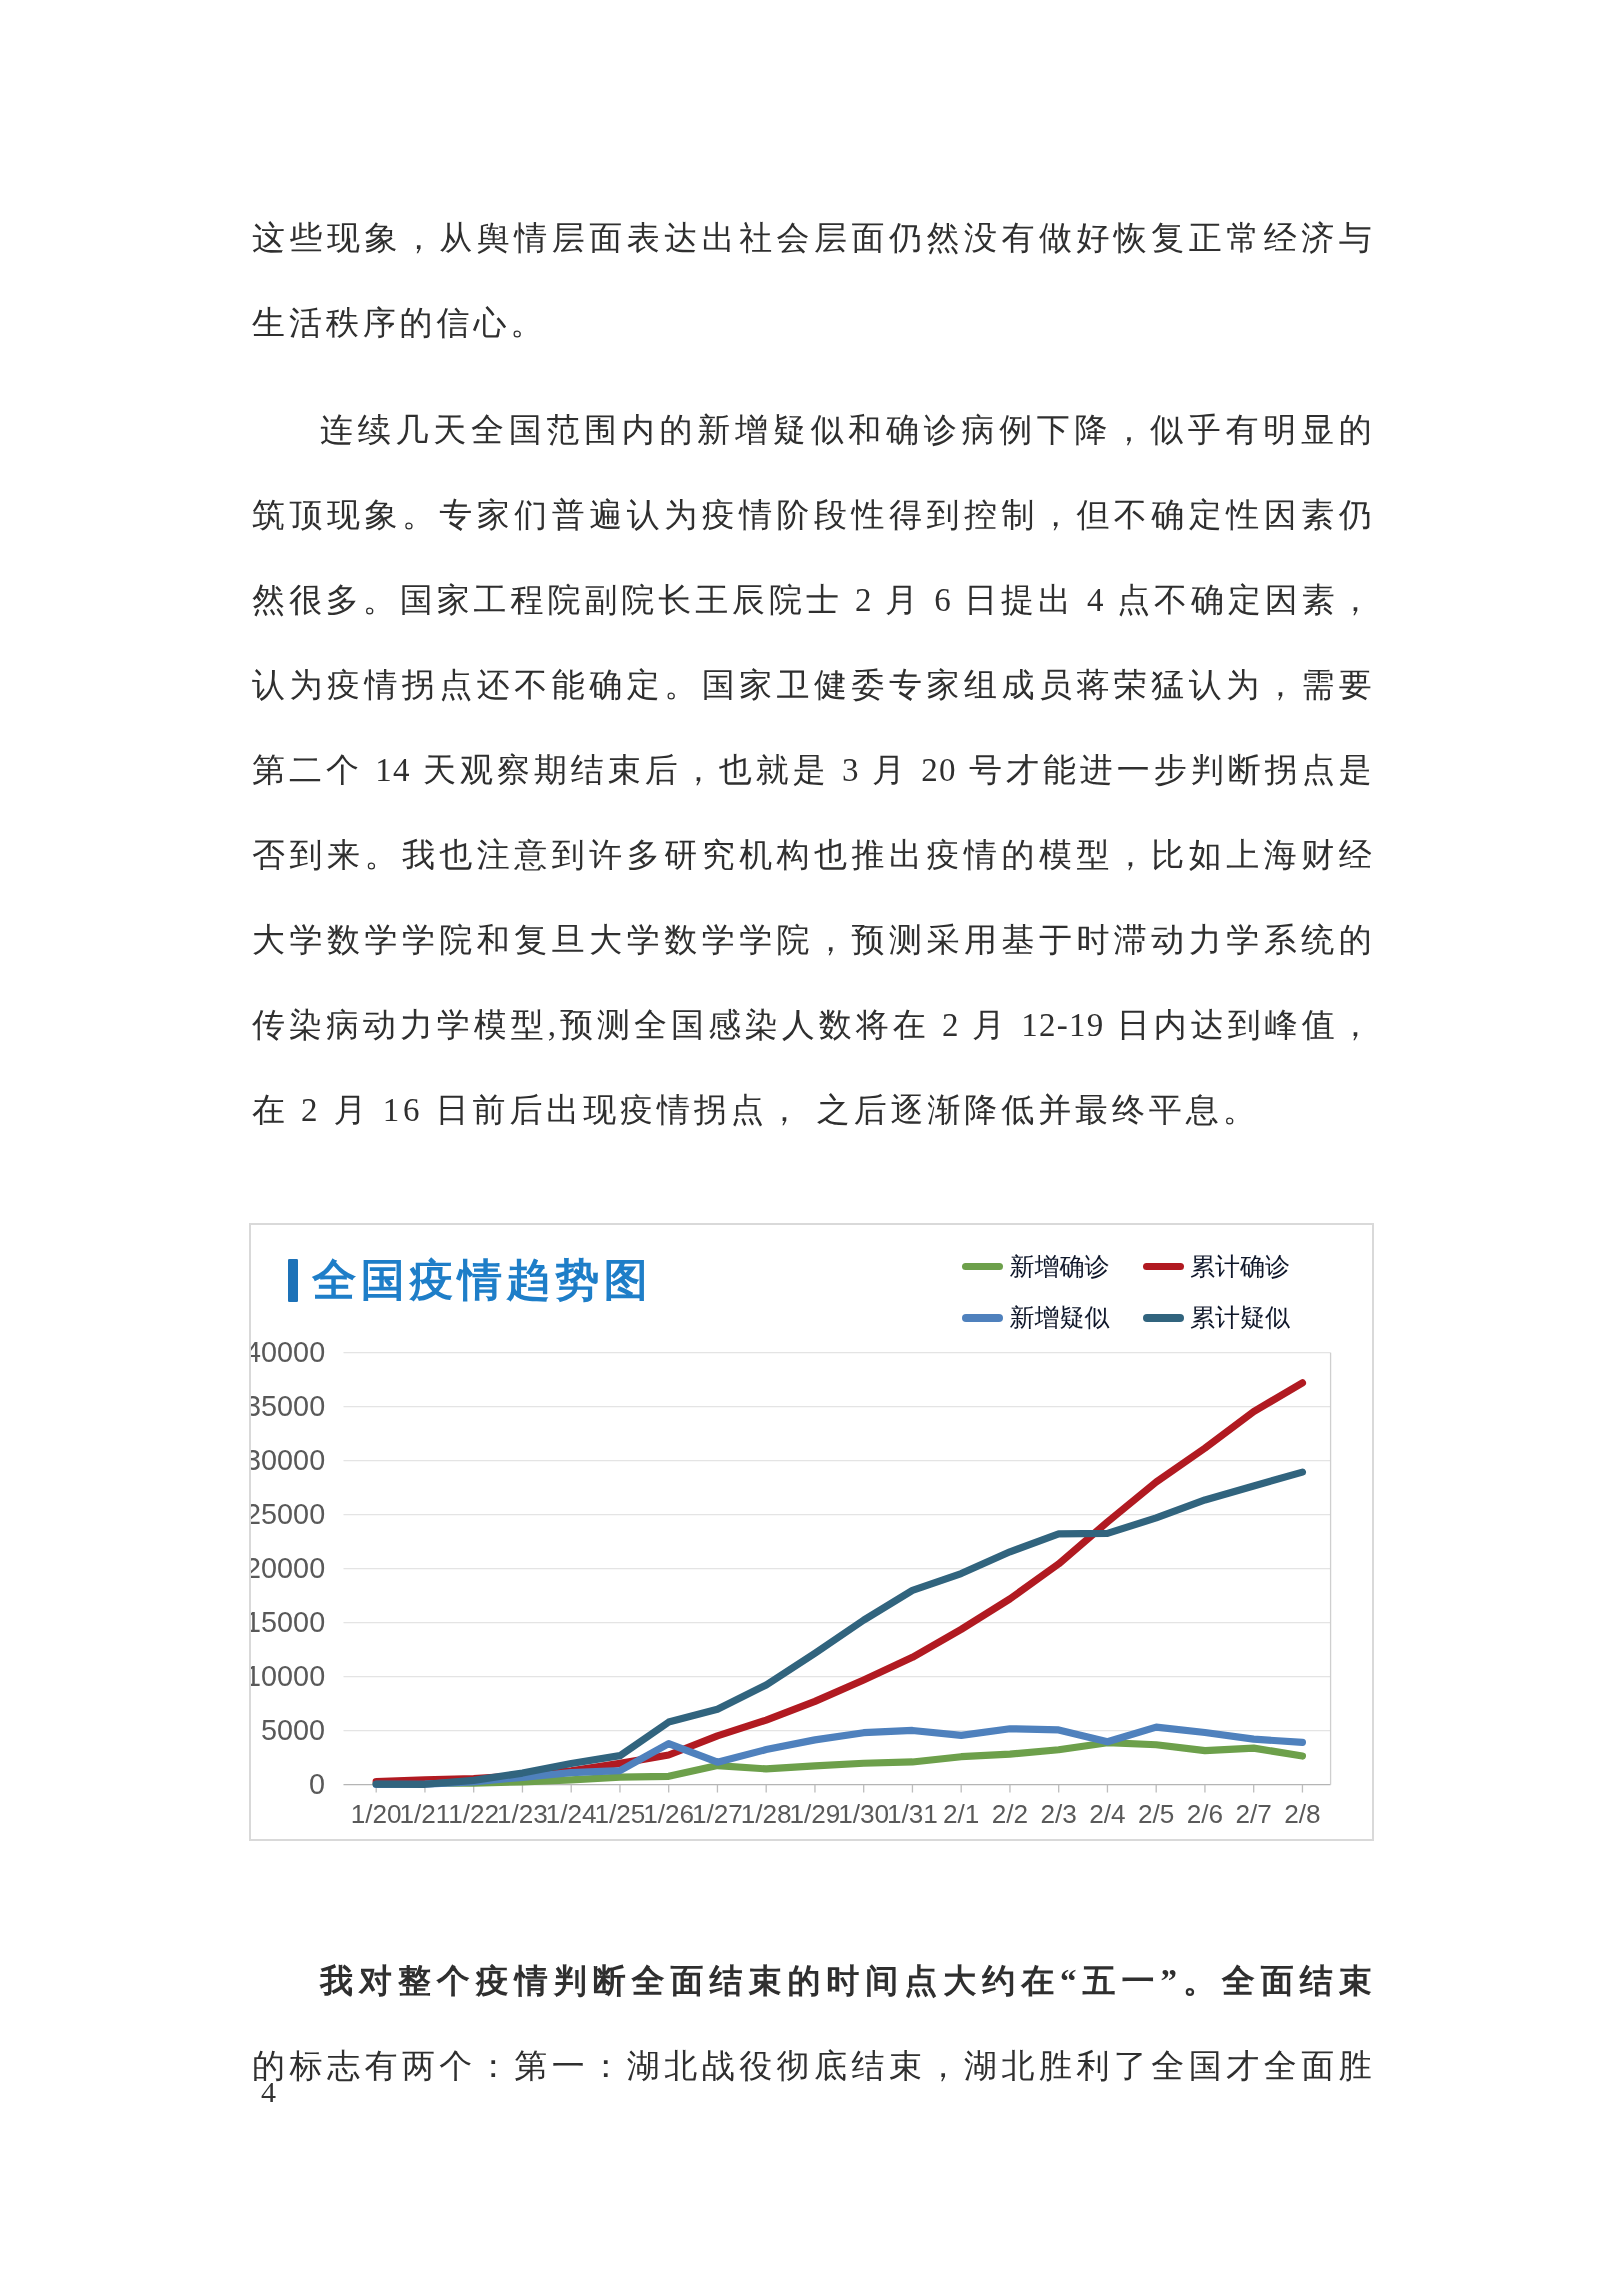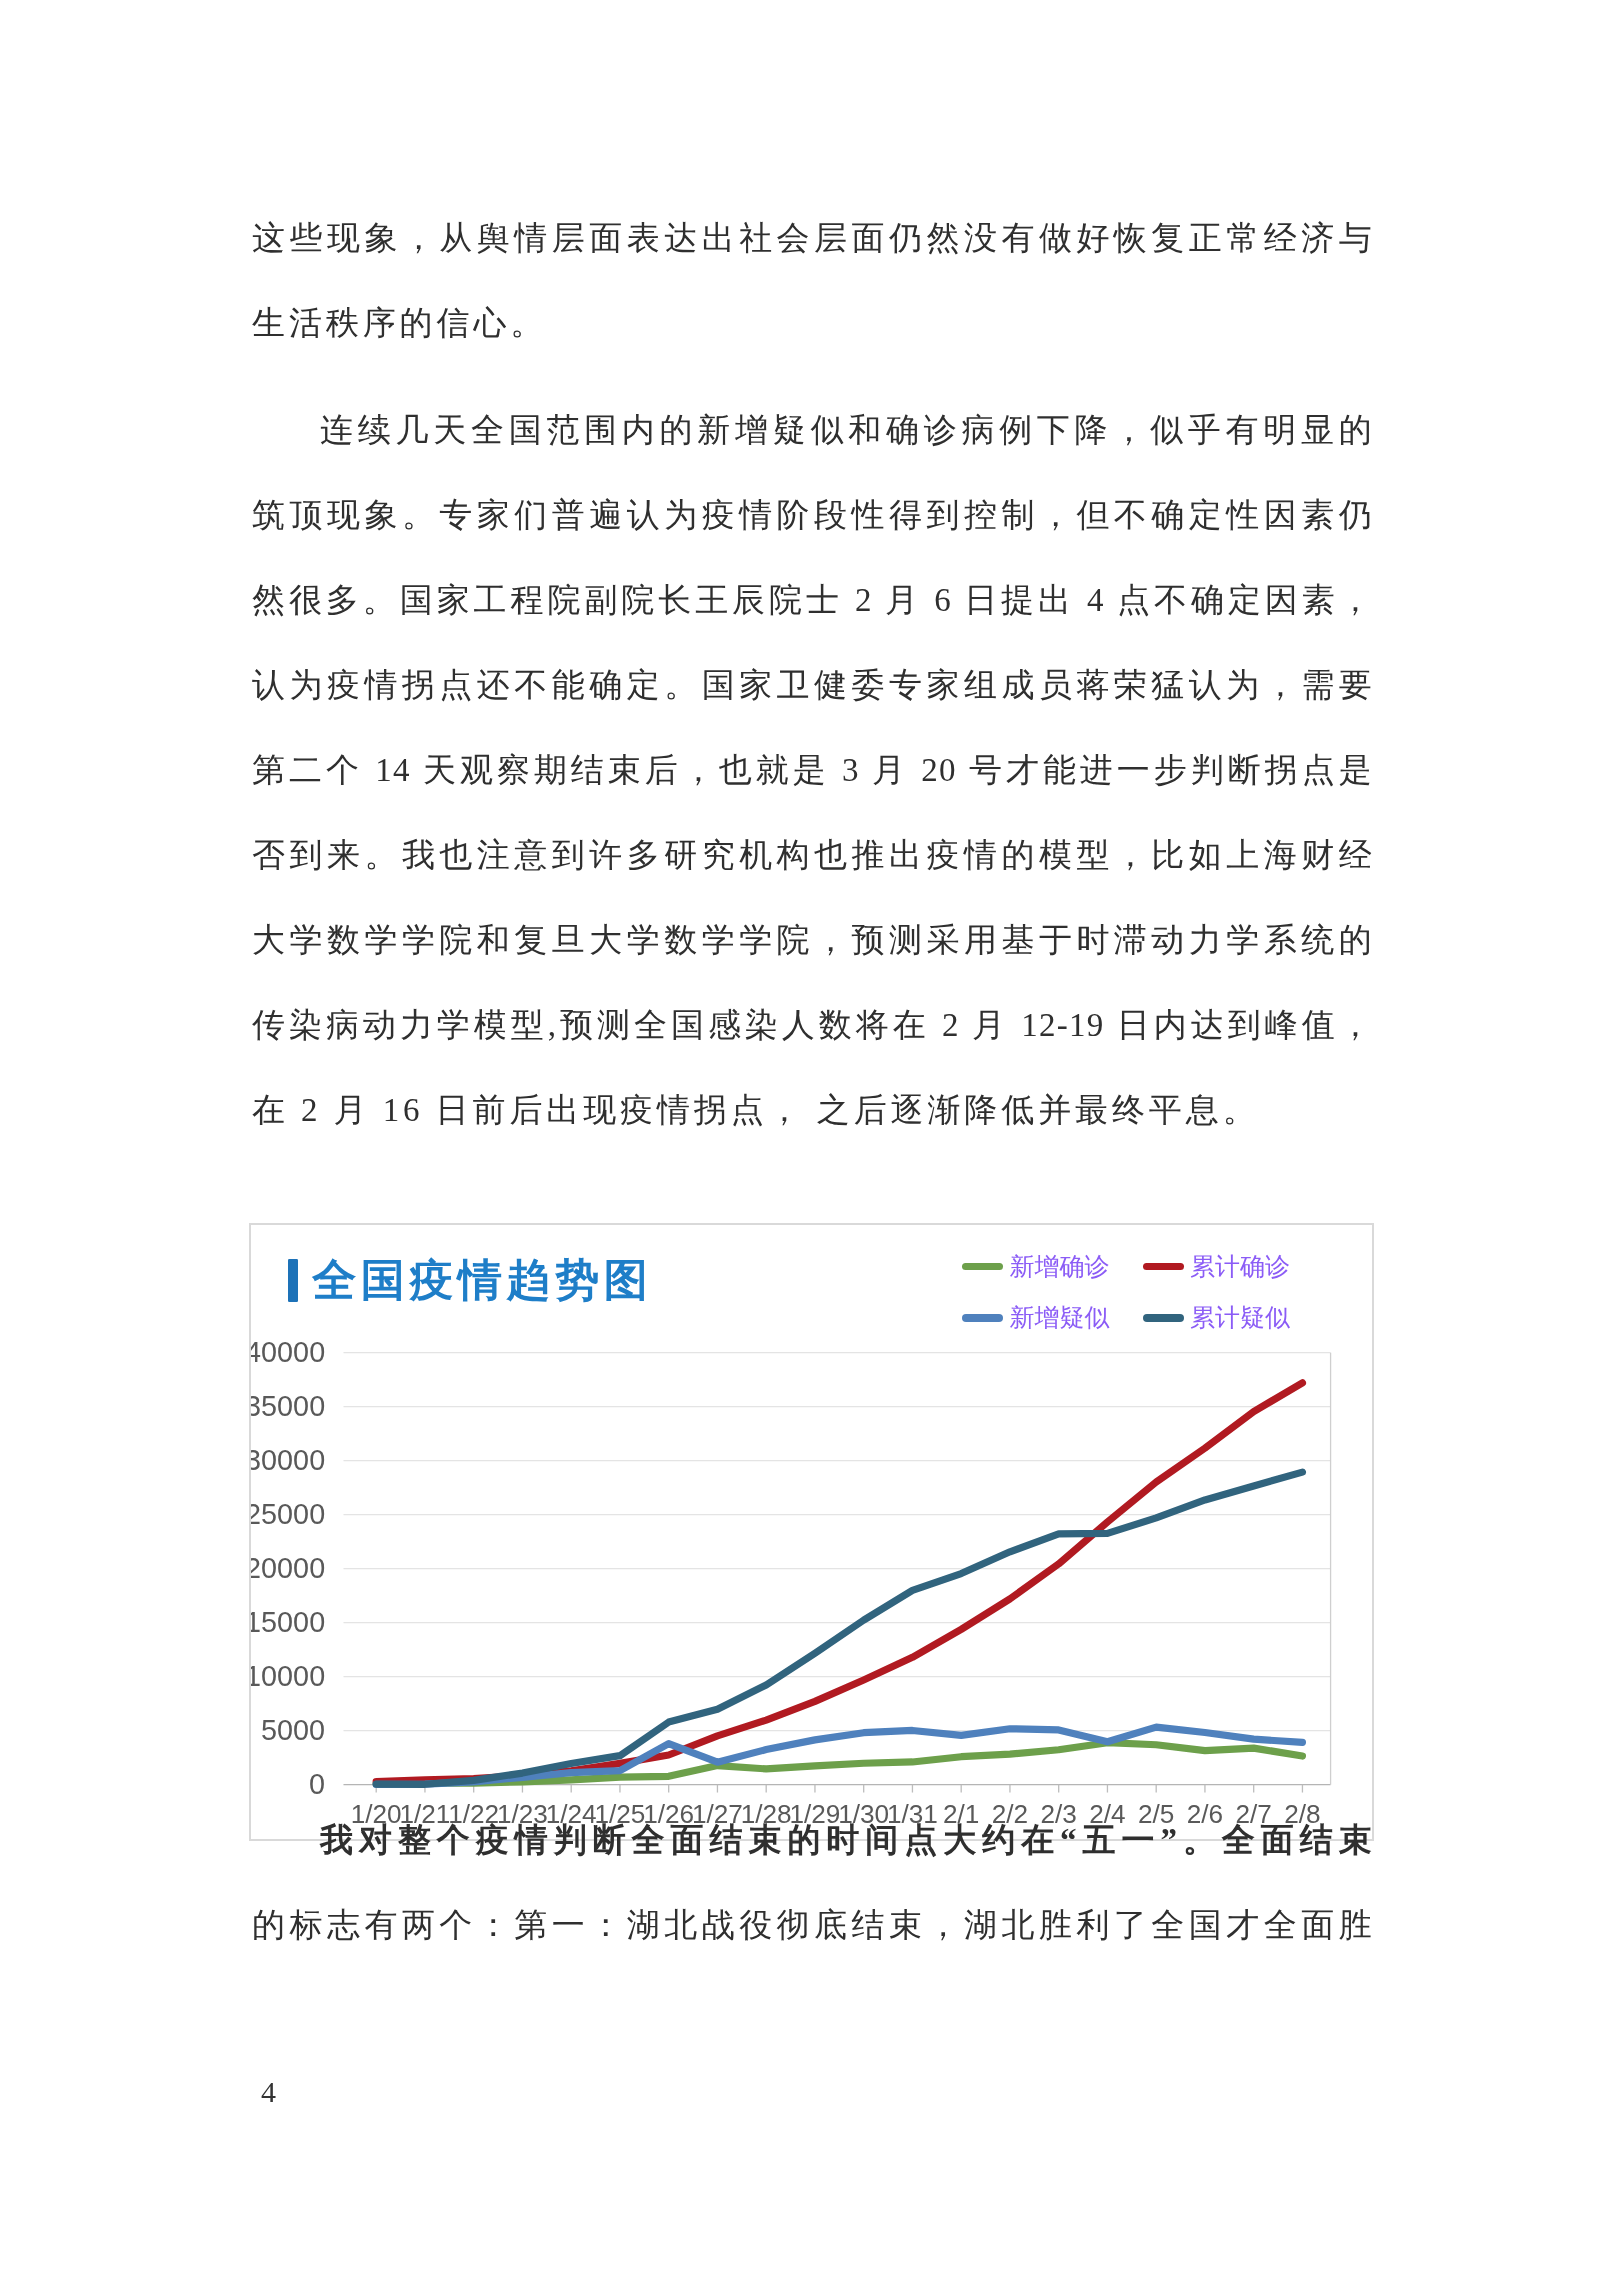--- a/index.html
+++ b/index.html
@@ -3,21 +3,21 @@
 <meta charset="utf-8">
 <style>
   html,body{margin:0;padding:0;background:#ffffff;}
   .page{
     position:relative;width:1623px;height:2295px;background:#ffffff;overflow:hidden;
     font-family:"Liberation Serif","DejaVu Serif",serif;color:#2f2f2f;text-decoration:underline;
   }
   
   .text-block{position:absolute;left:252px;width:1121px;}
   #block-top{top:196px;}
-  #block-bottom{top:1798px;}
+  #block-bottom{top:1939px;}
   .para + .para{margin-top:21.6px;}
   .tline{
     font-size:33px;line-height:85px;height:85px;white-space:nowrap;
   }
   .tline:not(.just){letter-spacing:3.9px;}
   .tline.just{text-align:justify;text-align-last:justify;white-space:normal;letter-spacing:1.3px;}
   .tline.indent{padding-left:68px;}
   .tline.bold{font-weight:bold;}
   
   .chart{
@@ -25,21 +25,21 @@
     background:#ffffff;border:2px solid #d9d9d9;box-sizing:border-box;
     font-family:"Liberation Sans","DejaVu Sans",sans-serif;
   }
   .chart-title-row{position:absolute;left:37px;top:26px;display:flex;align-items:center;}
   .chart-title-bar{width:9.8px;height:43px;border-radius:1.3px;margin-right:14.4px;}
   .chart-title{margin:0;font-size:44px;font-weight:bold;letter-spacing:4.6px;}
   .legend{
     position:absolute;left:711px;top:25px;
     display:grid;grid-template-columns:auto auto;column-gap:33px;row-gap:18.3px;
   }
-  .leg-item{display:flex;align-items:center;gap:6.5px;font-size:25px;color:#8b5cf6;white-space:nowrap;}
+  .leg-item{display:flex;align-items:center;gap:6.5px;font-size:25px;color:#0f172a;white-space:nowrap;}
   .leg-swatch{width:41px;height:7.9px;border-radius:4.6px;flex:0 0 auto;}
   svg.plot{position:absolute;left:0;top:0;}
   svg.plot text{font-family:"Liberation Sans","DejaVu Sans",sans-serif;}
   
   .pagenum{position:absolute;left:261px;top:2075px;font-size:30px;color:#333;}
 </style>
 </head>
 <body>
 
 <div class="page">

